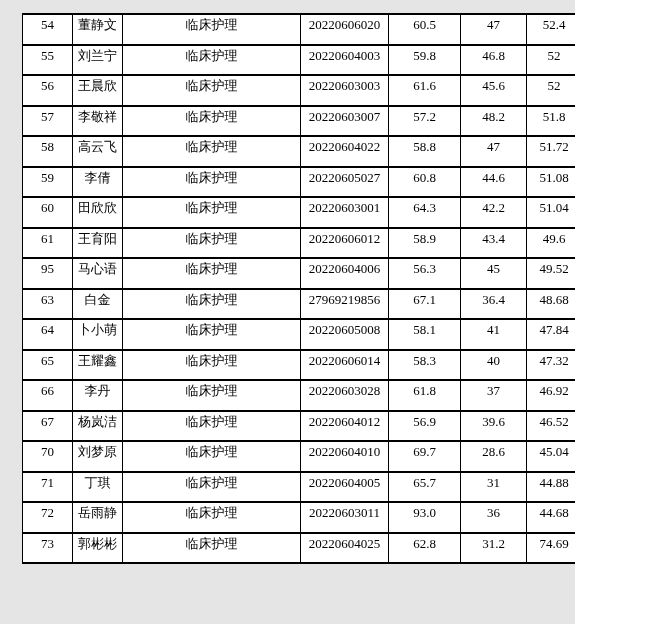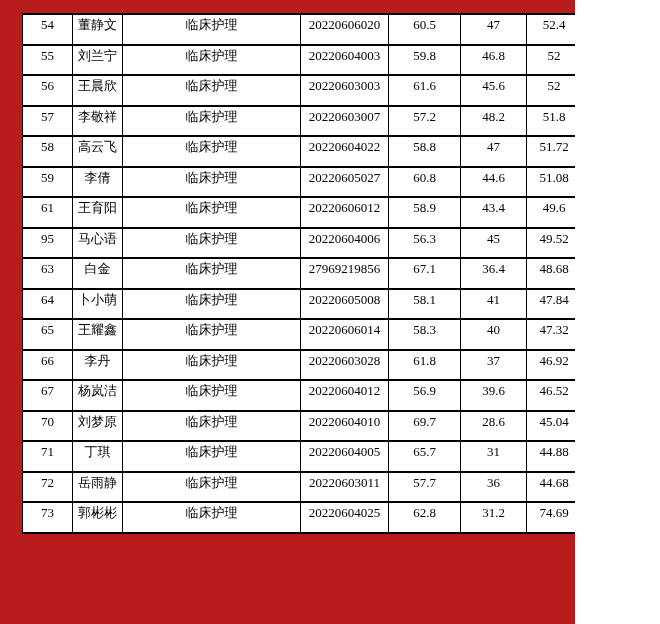--- a/index.html
+++ b/index.html
@@ -10,21 +10,21 @@
   body {
     width: 660px;
     height: 624px;
     font-family: "Liberation Serif", "DejaVu Serif", serif;
     color: #000000;
   }
   .page {
     position: relative;
     width: 575px;
     height: 624px;
-    background: #b91c1c;
+    background: #e5e5e5;
     overflow: hidden;
   }
   table.score-table {
     position: absolute;
     left: 22px;
     top: 13px;
     width: 616px;
     border-collapse: collapse;
     table-layout: fixed;
   }
@@ -125,20 +125,30 @@
           <td>59</td>
           <td>李倩</td>
           <td>临床护理</td>
           <td>20220605027</td>
           <td>60.8</td>
           <td>44.6</td>
           <td>51.08</td>
           <td>否</td>
         </tr>
         <tr>
+          <td>60</td>
+          <td>田欣欣</td>
+          <td>临床护理</td>
+          <td>20220603001</td>
+          <td>64.3</td>
+          <td>42.2</td>
+          <td>51.04</td>
+          <td>否</td>
+        </tr>
+        <tr>
           <td>61</td>
           <td>王育阳</td>
           <td>临床护理</td>
           <td>20220606012</td>
           <td>58.9</td>
           <td>43.4</td>
           <td>49.6</td>
           <td>否</td>
         </tr>
         <tr>
@@ -219,21 +229,21 @@
           <td>65.7</td>
           <td>31</td>
           <td>44.88</td>
           <td>否</td>
         </tr>
         <tr>
           <td>72</td>
           <td>岳雨静</td>
           <td>临床护理</td>
           <td>20220603011</td>
-          <td>57.7</td>
+          <td>93.0</td>
           <td>36</td>
           <td>44.68</td>
           <td>否</td>
         </tr>
         <tr>
           <td>73</td>
           <td>郭彬彬</td>
           <td>临床护理</td>
           <td>20220604025</td>
           <td>62.8</td>

